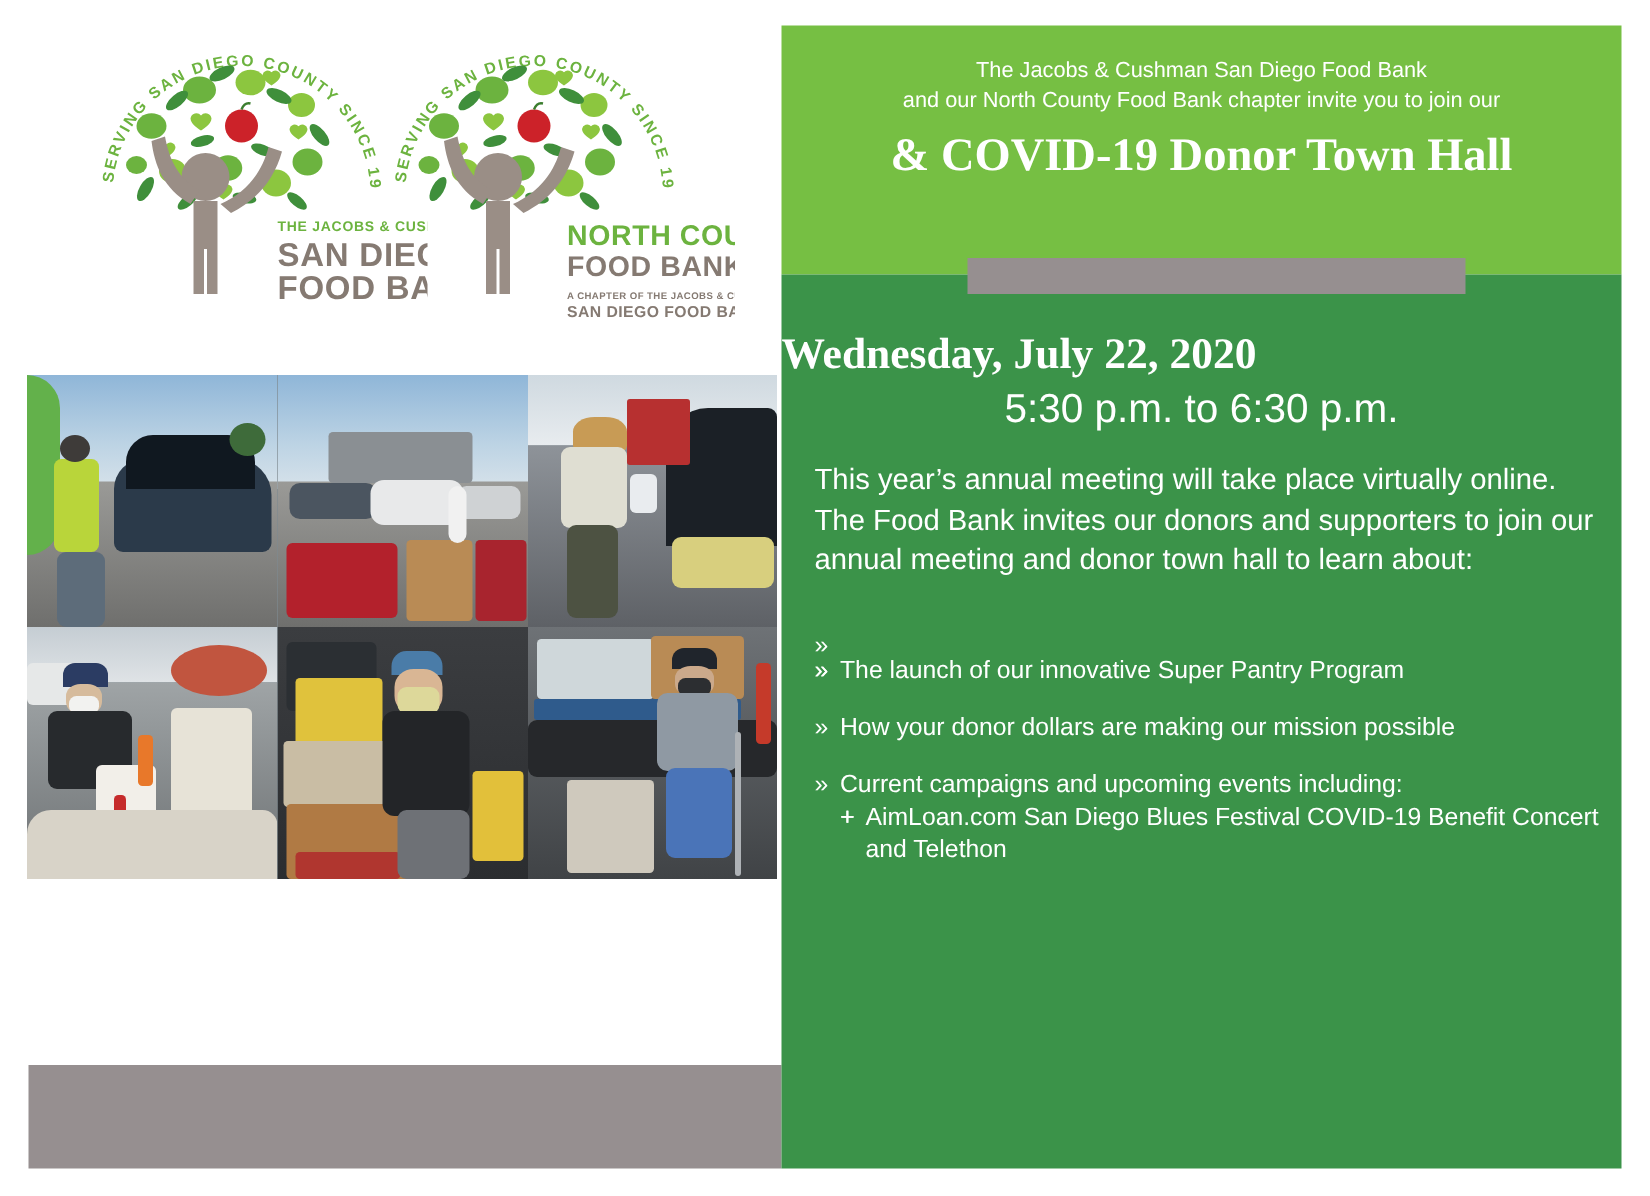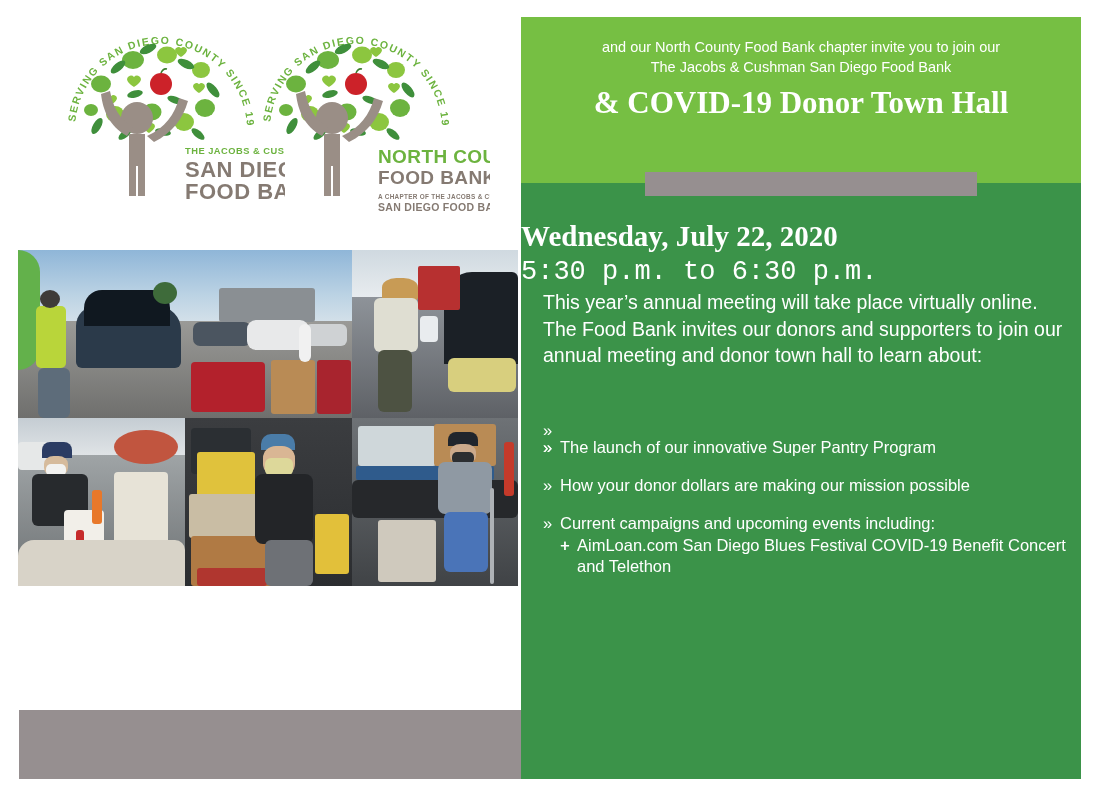--- a/index.html
+++ b/index.html
@@ -144,30 +144,31 @@
     color: #ffffff;
     font-family: "Liberation Serif", serif;
     font-weight: bold;
     font-size: 29px;
     line-height: 34px;
   }
   #time-line {
     position: absolute;
     left: 0; top: 239px;
     width: 560px;
-    color: #ffffff;
-    font-family: Liberation Mono, monospace;
+    text-align: center;
+    color: #ffffff;
+    font-family: Liberation Sans, sans-serif;
     font-size: 27px;
     line-height: 32px;
   }
 
   
   #intro-paragraph {
     position: absolute;
-    left: 22px; top: 272px;
+    left: 22px; top: 290px;
     width: 528px;
     color: #ffffff;
     font-size: 19.5px;
     line-height: 26.5px;
   }
 
   
   #bullet-list {
     position: absolute;
     left: 22px; top: 403px;
@@ -410,22 +411,22 @@
 
   <div id="register-bar">
   </div>
 </div>
 
 <div id="right-panel">
   <div id="panel-light"></div>
   <div id="panel-dark"></div>
 
   <div id="header-intro">
+    <div>The Jacobs &amp; Cushman San Diego Food Bank</div>
     <div>and our North County Food Bank chapter invite you to join our</div>
-    <div>The Jacobs &amp; Cushman San Diego Food Bank</div>
   </div>
 
   <div id="header-title">
     <div>&amp; COVID-19 Donor Town Hall</div>
   </div>
 
   <div id="divider-bar"></div>
 
   <div id="date-line">Wednesday, July 22, 2020</div>
   <div id="time-line">5:30 p.m. to 6:30 p.m.</div>

